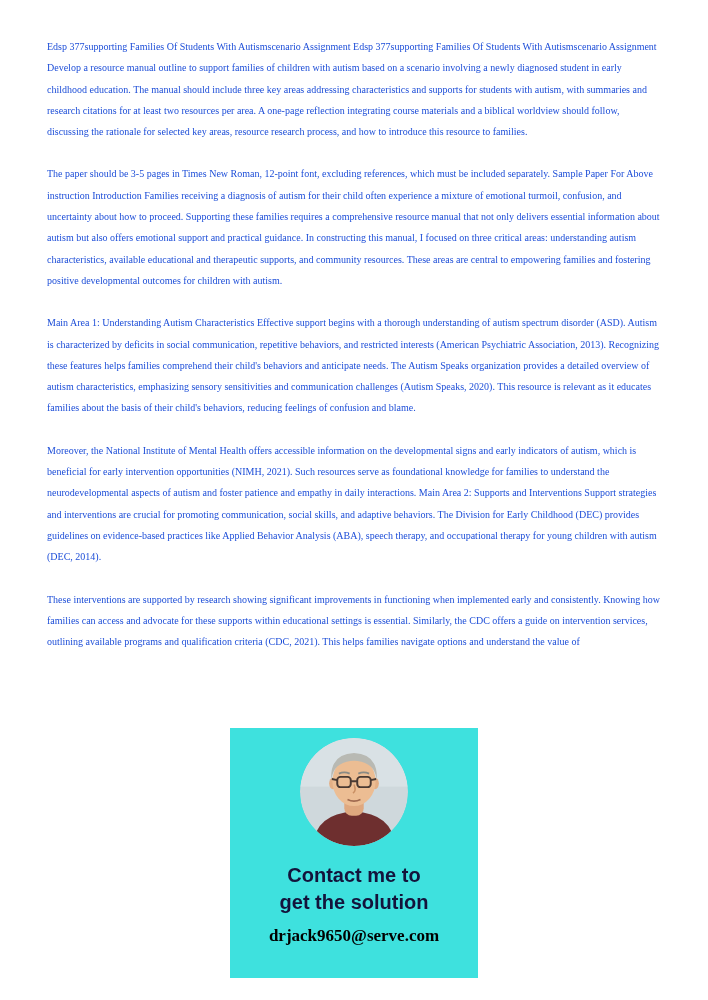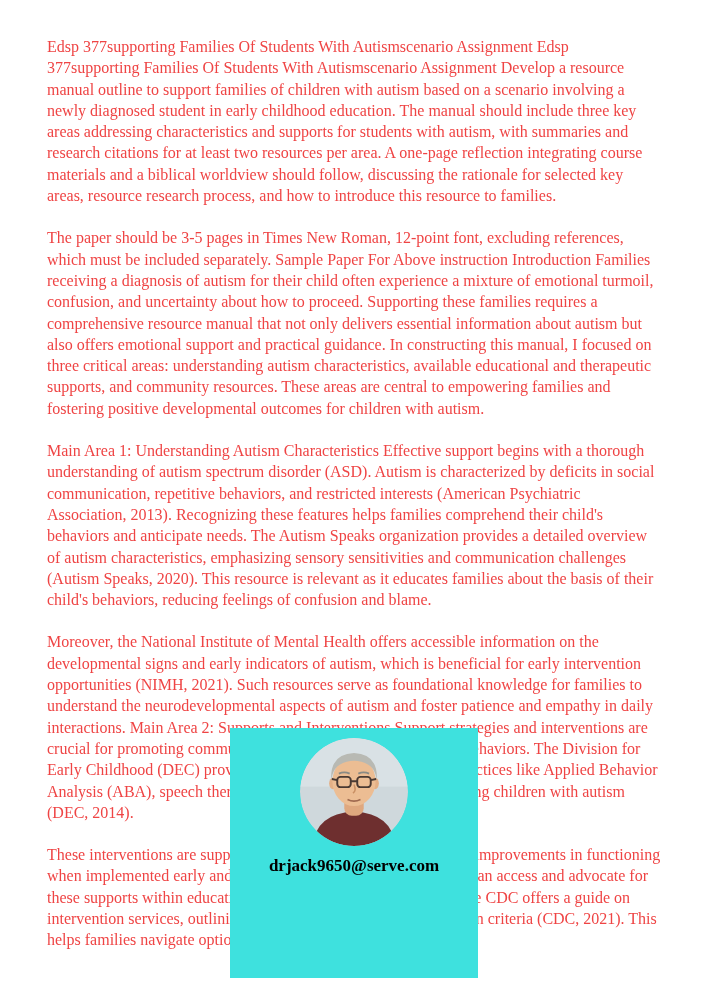--- a/index.html
+++ b/index.html
@@ -18,23 +18,23 @@
     width: 708px;
     height: 1000px;
     background: #ffffff;
     overflow: hidden;
   }
   .doc {
     position: absolute;
     left: 47px;
     top: 36px;
     width: 614px;
-    font-size: 16px;
+    font-size: 10px;
     line-height: 21.3px;
-    color: #ef4444;
+    color: #1d4ed8;
   }
   .para {
     margin: 0 0 21px 0;
     text-align: left;
   }
   
   .ad-overlay {
     position: absolute;
     left: 230px;
     top: 728px;
@@ -111,16 +111,18 @@
             <rect x="53" y="36" width="12.5" height="9.5" rx="3"></rect>
             <path d="M47 40 L53 40"></path>
             <path d="M34.5 39 L29.5 38"></path>
             <path d="M65.5 39 L70.5 38"></path>
           </g>
           <path d="M50 43 Q52.5 49 49 51" stroke="#c98f63" stroke-width="1.4" fill="none"></path>
           <path d="M44 57 Q50 60 56 57" stroke="#a06a50" stroke-width="1.5" fill="none"></path>
         </g>
       </svg>
     </div>
+    <div class="contact-line first">Contact me to</div>
+    <div class="contact-line">get the solution</div>
     <div class="contact-email">drjack9650@serve.com</div>
   </div>
 
 </div>
 
 </body></html>

